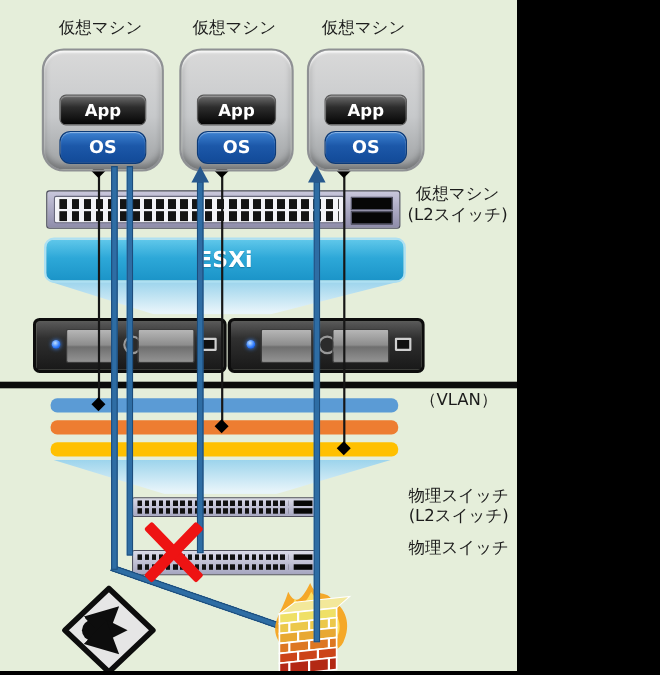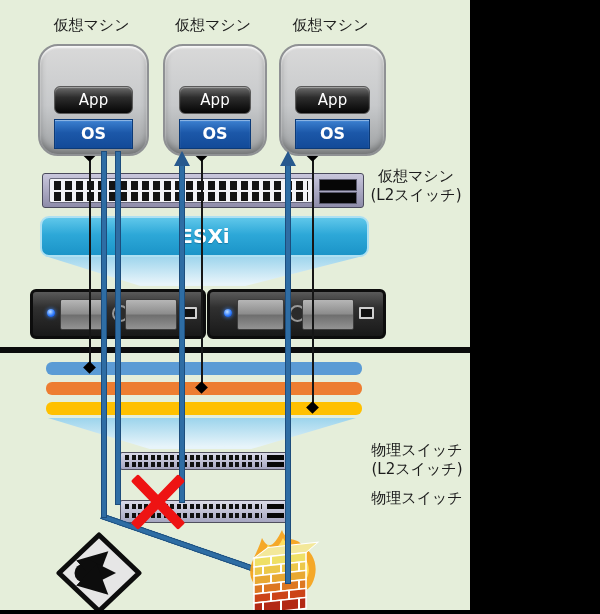--- a/index.html
+++ b/index.html
@@ -8,23 +8,23 @@
   .green{position:absolute;left:0;top:0;width:470px;height:610px;background:#e5eeda;z-index:0;}
   .frame{position:absolute;background:#000;z-index:60;}
   .label{position:absolute;color:#1c1c1c;font-size:15px;line-height:19px;text-align:center;z-index:45;white-space:nowrap;}
 
   
   .vm{position:absolute;top:44px;height:108px;border:2px solid #8f9194;border-radius:20px;
       background:linear-gradient(180deg,#d9d9d9 0%,#c7c9cb 55%,#9da0a2 100%);
       box-shadow:inset 0 2px 2px rgba(255,255,255,.85), inset 0 -4px 6px rgba(0,0,0,.28);z-index:20;}
   .vm .app{position:absolute;left:14px;top:40px;right:14px;height:26px;border:1px solid #5a5a5a;border-radius:6px;
       background:linear-gradient(180deg,#6d6d6d 0%,#2d2d2d 40%,#050505 100%);
-      color:#fff;font-weight:normal;font-size:15px;text-align:center;line-height:26px;
+      color:#fff;font-weight:bold;font-size:15px;text-align:center;line-height:26px;
       box-shadow:inset 0 1px 1px rgba(255,255,255,.4);}
-  .vm .os{position:absolute;left:14px;top:73px;right:14px;height:28px;border:1px solid #0c3a77;border-radius:0;
+  .vm .os{position:absolute;left:14px;top:73px;right:14px;height:28px;border:1px solid #0c3a77;border-radius:10px;
       background:linear-gradient(180deg,#3d82d2 0%,#1c58a9 45%,#124a98 100%);
       color:#fff;font-weight:bold;font-size:16px;text-align:center;line-height:28px;
       box-shadow:inset 0 1px 1px rgba(255,255,255,.45);}
 
   
   .vswitch{position:absolute;left:42px;top:173px;width:320px;height:33px;border:1px solid #4a4a5c;border-radius:3px;
       background:linear-gradient(180deg,#c9c7dc 0%,#8e8caa 100%);z-index:3;}
   .vswitch .ports{position:absolute;left:6px;top:4px;right:50px;bottom:4px;background:#f3f3f7;border:1px solid #69697d;border-radius:2px;}
   .vswitch .prow{position:absolute;left:4px;right:4px;height:9px;background:repeating-linear-gradient(90deg,#141414 0 7px,rgba(0,0,0,0) 7px 11px);}
   .vswitch .up{position:absolute;right:6px;width:36px;height:10px;background:#060606;border:1px solid #5a5a6e;}
@@ -135,20 +135,21 @@
     <div class="bay" style="left:92px;width:50px;"></div>
     <div class="sq"></div>
   </div>
 
   <div class="divider"></div>
 
   <div class="bar" style="top:362px;background:#5b9bd5;"></div>
   <div class="bar" style="top:382px;background:#ed7d31;"></div>
   <div class="bar" style="top:402px;background:#ffc000;"></div>
   <div class="label" style="left:364px;top:354px;width:106px;">
+    <div>（VLAN）</div>
   </div>
   <div class="trap" style="left:48px;top:418px;width:308px;height:31px;clip-path:polygon(0 0,100% 0,66% 100%,33% 100%);"></div>
 
   <div class="pswitch" style="top:452px;height:16px;">
     <div class="prow" style="top:2px;"></div>
     <div class="prow" style="top:9px;"></div>
     <div class="up" style="top:2px;"></div>
     <div class="up" style="top:9px;"></div>
   </div>
   <div class="label" style="left:364px;top:441px;width:106px;">

